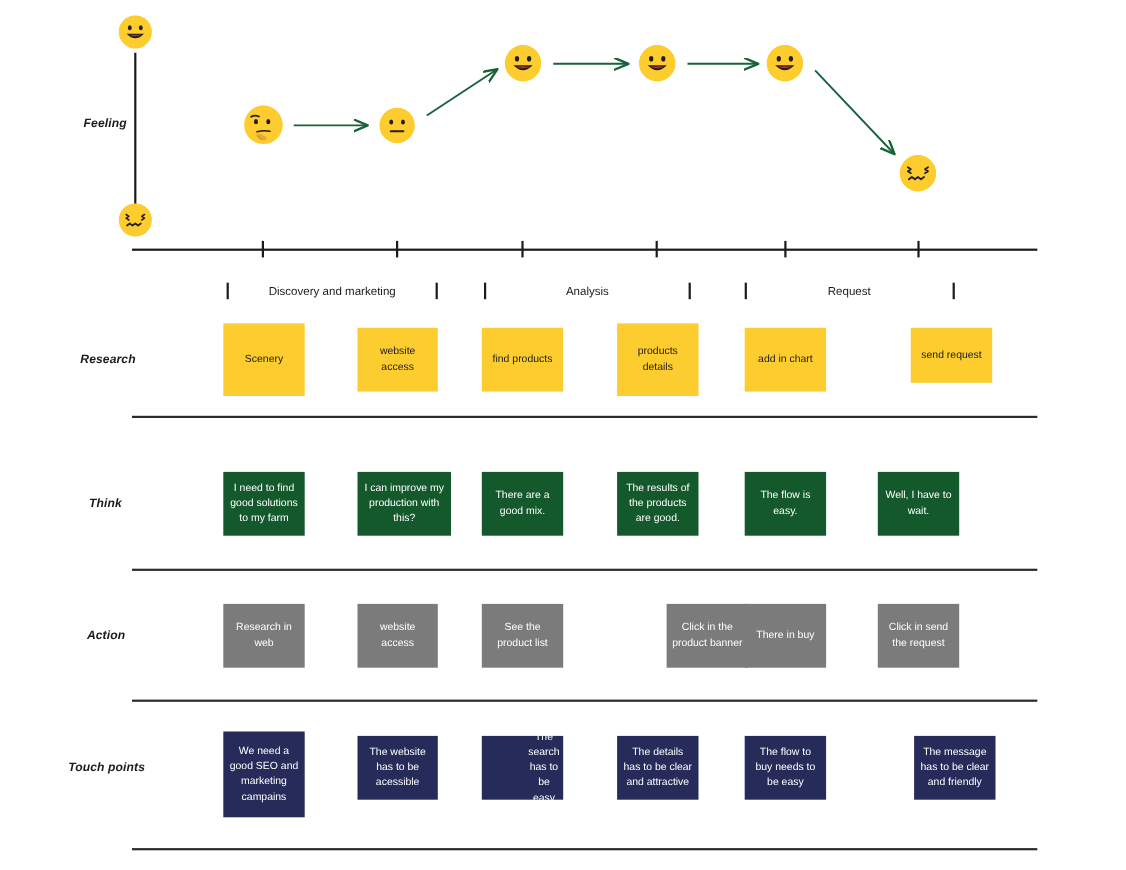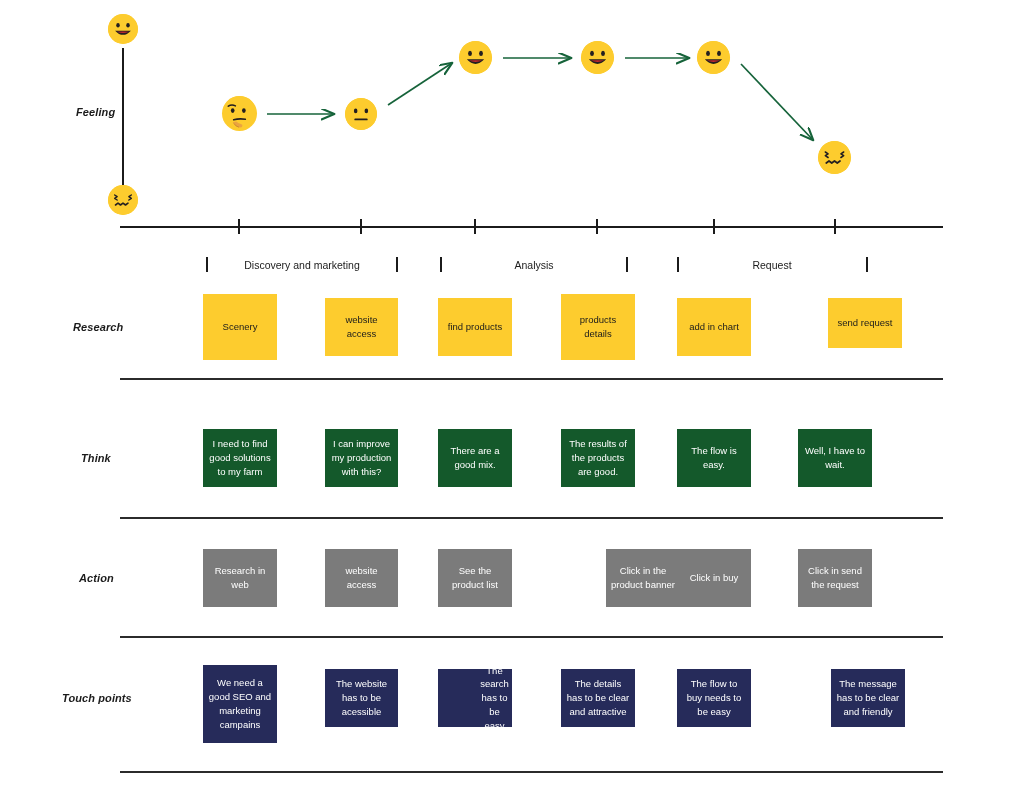--- a/index.html
+++ b/index.html
@@ -242,34 +242,34 @@
   <div class="card scenery" style="left:325px; top:298px; width:73px; height:58px;">website access</div>
   <div class="card scenery" style="left:438px; top:298px; width:74px; height:58px;">find products</div>
   <div class="card scenery" style="left:561px; top:294px; width:74px; height:66px;">products details</div>
   <div class="card scenery" style="left:677px; top:298px; width:74px; height:58px;">add in chart</div>
   <div class="card scenery" style="left:798px; top:298px; width:74px; height:50px;margin-left:30px;">send request</div>
 
   <div class="separator" style="left:120px; top:378px; width:823px;"></div>
 
   <div class="row-label" style="left:81px; top:452px;">Think</div>
   <div class="card think" style="left:203px; top:429px; width:74px; height:58px;">I need to find good solutions to my farm</div>
-  <div class="card think" style="left:325px; top:429px; width:73px; height:58px;">I can improve my production with this?</div>
+  <div class="card think" style="left:325px; top:429px; width:85px; height:58px;">I can improve my production with this?</div>
   <div class="card think" style="left:438px; top:429px; width:74px; height:58px;">There are a good mix.</div>
   <div class="card think" style="left:561px; top:429px; width:74px; height:58px;">The results of the products are good.</div>
   <div class="card think" style="left:677px; top:429px; width:74px; height:58px;">The flow is easy.</div>
   <div class="card think" style="left:798px; top:429px; width:74px; height:58px;">Well, I have to wait.</div>
 
   <div class="separator" style="left:120px; top:517px; width:823px;"></div>
 
   <div class="row-label" style="left:79px; top:572px;">Action</div>
   <div class="card action" style="left:203px; top:549px; width:74px; height:58px;">Research in web</div>
   <div class="card action" style="left:325px; top:549px; width:73px; height:58px;">website access</div>
   <div class="card action" style="left:438px; top:549px; width:74px; height:58px;">See the product list</div>
   <div class="card action" style="left:561px; top:549px; width:74px; height:58px;margin-left:45px;">Click in the product banner</div>
-  <div class="card action" style="left:677px; top:549px; width:74px; height:58px;">Click in buy</div>
+  <div class="card action" style="left:677px; top:549px; width:74px; height:58px;">There in buy</div>
   <div class="card action" style="left:798px; top:549px; width:74px; height:58px;">Click in send the request</div>
 
   <div class="separator" style="left:120px; top:636px; width:823px;"></div>
 
   <div class="row-label" style="left:62px; top:692px;">Touch points</div>
   <div class="card touch" style="left:203px; top:665px; width:74px; height:78px;">We need a good SEO and marketing campains</div>
   <div class="card touch" style="left:325px; top:669px; width:73px; height:58px;">The website has to be acessible</div>
   <div class="card touch" style="left:438px; top:669px; width:74px; height:58px;padding-left:44px;">The search has to be easy</div>
   <div class="card touch" style="left:561px; top:669px; width:74px; height:58px;">The details has to be clear and attractive</div>
   <div class="card touch" style="left:677px; top:669px; width:74px; height:58px;">The flow to buy needs to be easy</div>

